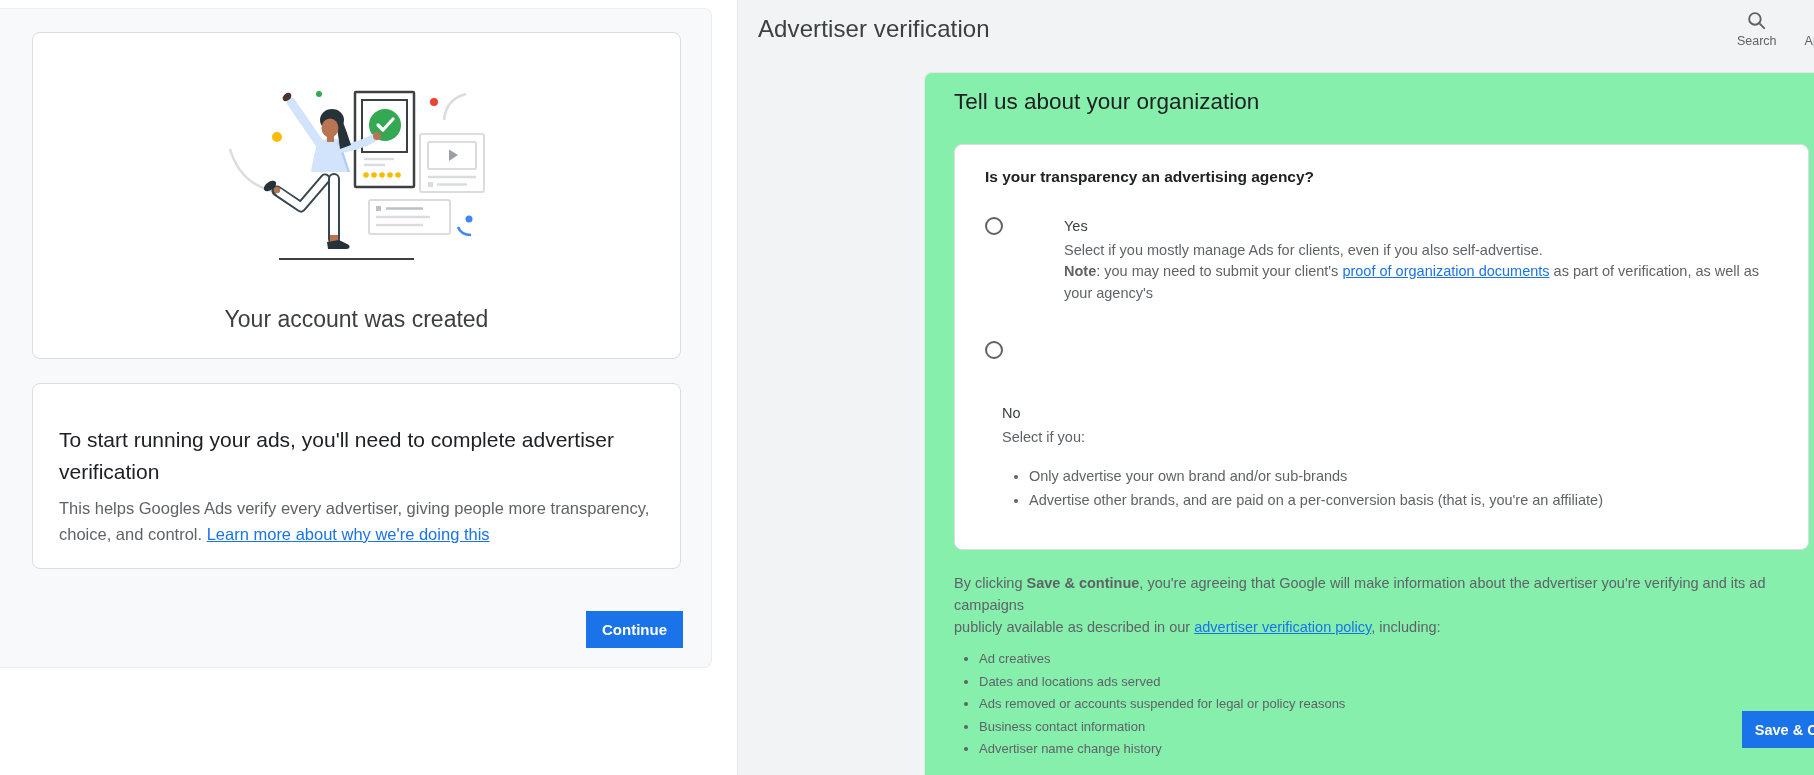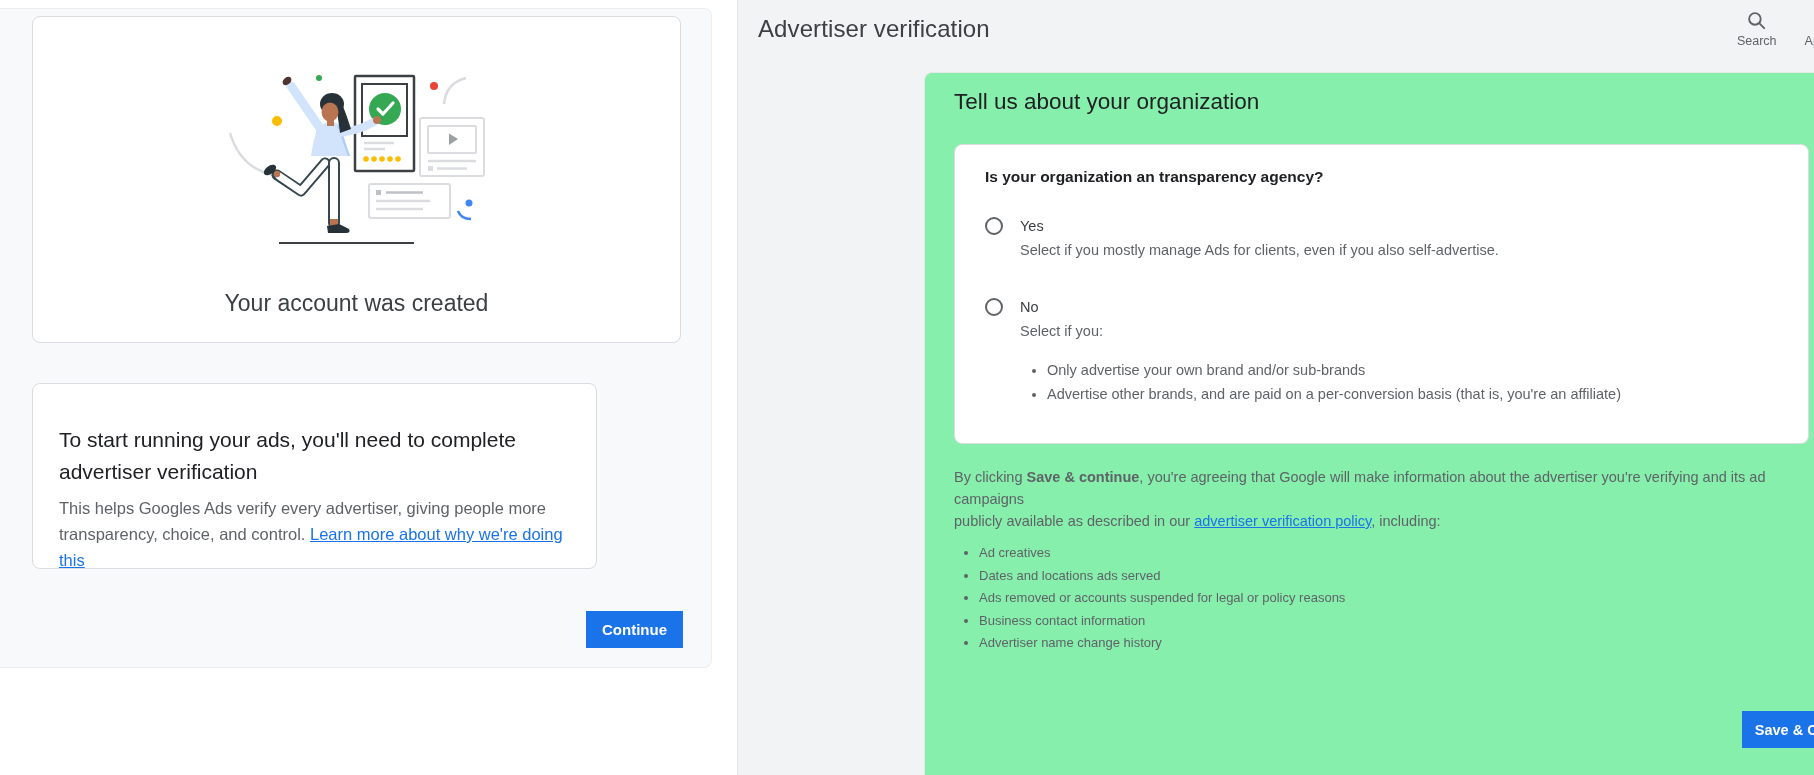--- a/index.html
+++ b/index.html
@@ -5,22 +5,22 @@
   * { margin:0; padding:0; box-sizing:border-box; }
   html,body { background:#fff; }
   body { font-family:"Liberation Sans", sans-serif; }
   .stage { position:relative; width:1814px; height:775px; background:#fff; overflow:hidden; }
 
   
   .left-panel { position:absolute; left:0; top:8px; width:712px; height:660px;
     background:#f8f9fa; border:1px solid #ebedef; border-left:none;
     border-radius:0 8px 8px 0; }
   .card { position:absolute; background:#fff; border:1px solid #dadce0; border-radius:8px; }
-  .card-account { left:32px; top:7px; width:649px; height:327px; }
-  .card-verify  { left:32px; top:374px; width:565px; height:186px; padding:40px 26px 0 26px; }
+  .card-account { left:32px; top:23px; width:649px; height:327px; }
+  .card-verify  { left:32px; top:374px; width:649px; height:186px; padding:40px 26px 0 26px; }
   .illus { display:block; margin:54px auto 0 auto; }
   .account-title { text-align:center; margin-top:44px; font-size:23px; color:#3c4043; }
   .verify-heading { font-size:21px; line-height:32px; color:#202124; max-width:600px; }
   .verify-body { margin-top:7px; font-size:16.5px; line-height:26px; color:#5f6368; max-width:600px; }
   a.link { color:#1a73e8; text-decoration:underline; cursor:pointer; }
   .btn { display:inline-flex; align-items:center; justify-content:center;
     background:#1a73e8; color:#fff; font-weight:700; border:none; border-radius:0; cursor:pointer;
     font-family:"Liberation Sans", sans-serif; }
   .continue-btn { position:absolute; left:586px; top:602px; width:97px; height:37px; font-size:15px; }
 
@@ -36,22 +36,22 @@
     background:#b06b3f; border-radius:2px 0 0 2px; }
 
   .content { position:absolute; left:186px; top:72px; right:0; bottom:0; background:#86efac;
     border-top-left-radius:8px; border-top:1px solid #e6e8ea; border-left:1px solid #e6e8ea;
     padding:14px 0 0 29px; }
   .section-title { font-size:22.5px; font-weight:400; line-height:30px; color:#202124; }
 
   .qcard { width:855px; border:1px solid #dadce0; border-radius:8px; margin-top:27px;
     padding:23px 30px 38px 30px; background:#fff; }
   .question { font-size:15.5px; font-weight:700; color:#202124; }
-  .option { display:flex; margin-top:30px; }
-  .option + .option { margin-top:36px; }
+  .option { display:flex; margin-top:30px;gap:44px; }
+  .option + .option { margin-top:36px;flex-direction:column; }
   .radio { width:18px; height:18px; border:2px solid #5f6368; border-radius:50%;
     flex:none; margin-top:1px; background:#fff; cursor:pointer; }
   .opt-text { margin-left:17px; font-size:14.5px; line-height:21.5px; color:#5f6368; max-width:748px; }
   .opt-label { color:#3c4043; margin-bottom:2px; }
   .opt-bullets { margin:18px 0 0 0; padding-left:27px; }
   .opt-bullets li { margin-top:2px; }
 
   .disclosure { margin-top:22px; font-size:14.5px; line-height:22px; color:#5f6368; max-width:852px; }
   .legal-bullets { margin:12px 0 0 0; padding-left:25px; font-size:13px; line-height:18px; color:#5f6368; }
   .legal-bullets li { margin-top:4.5px; }
@@ -163,27 +163,28 @@
         </span>
         <span class="tool-label">Appearance</span>
       </div>
     </div>
     <div class="partial-item"></div>
 
     <div class="content">
       <div class="section-title">Tell us about your organization</div>
 
       <div class="qcard">
-        <div class="question">Is your organization an transparency agency?</div>
+        <div class="question">Is your transparency an advertising agency?</div>
 
         <div class="option">
           <div class="radio" role="radio" aria-checked="false"></div>
           <div class="opt-text">
             <div class="opt-label">Yes</div>
             <div>Select if you mostly manage Ads for clients, even if you also self-advertise.</div>
+            <div><span class="bold">Note</span><span>: you may need to submit your client's </span><a class="link">proof of organization documents</a><span> as part of verification, as well as your agency's</span></div>
           </div>
         </div>
 
         <div class="option">
           <div class="radio" role="radio" aria-checked="false"></div>
           <div class="opt-text">
             <div class="opt-label">No</div>
             <div>Select if you:</div>
             <ul class="opt-bullets">
               <li>Only advertise your own brand and/or sub-brands</li>

